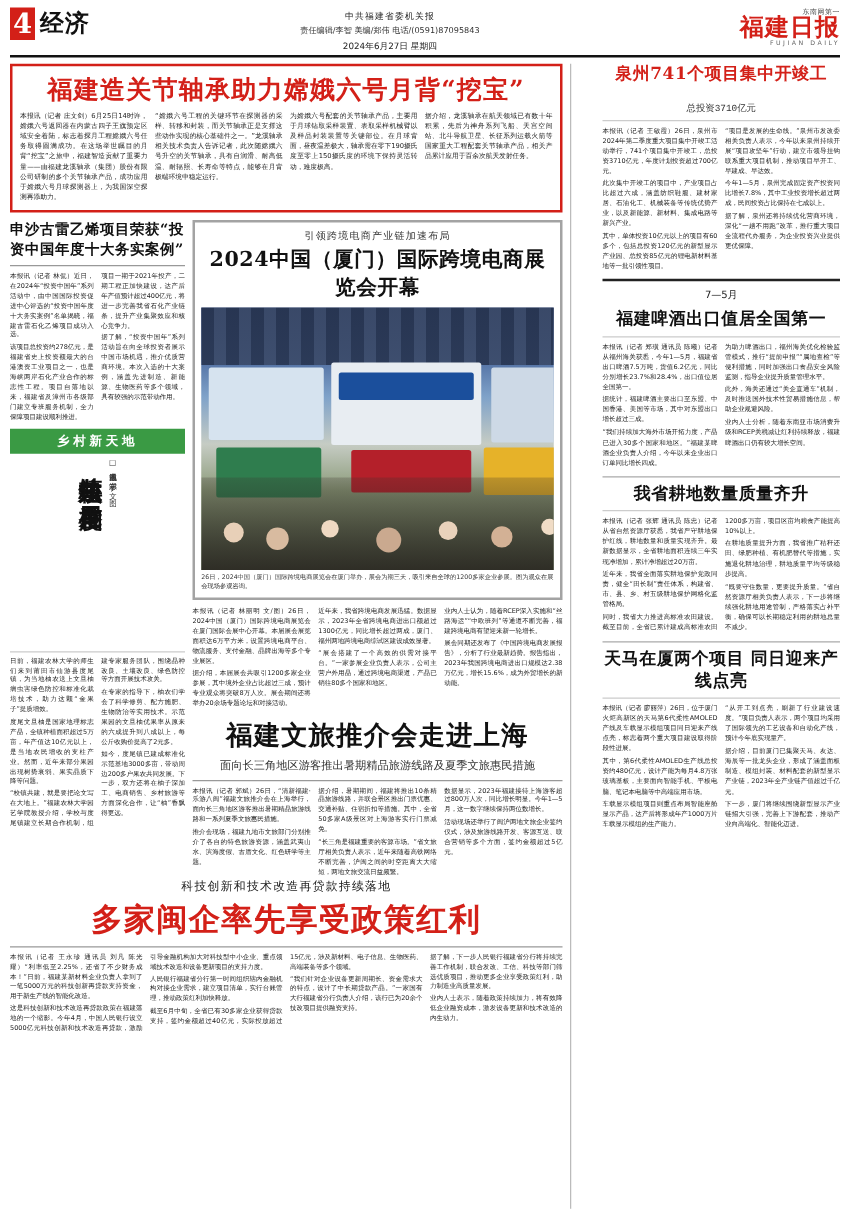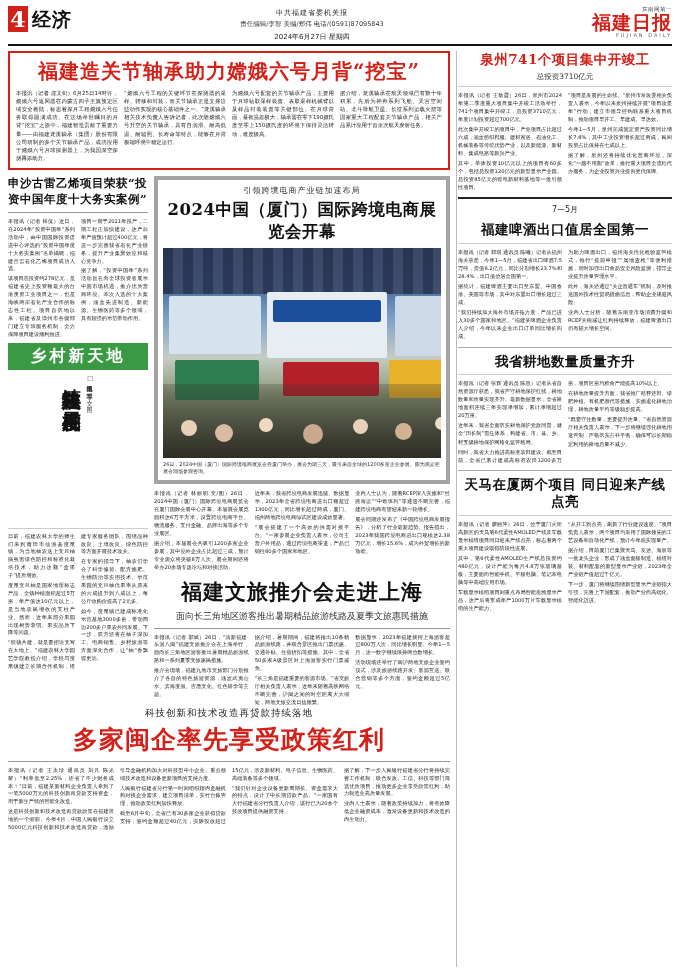--- a/index.html
+++ b/index.html
@@ -54,21 +54,21 @@
   }
   .mh-brand .bsub { font-size: 5px; color: #666; letter-spacing: 2px; }
 
   
   .content {
     display: flex;
     margin-top: 5px;
     height: 916px;
   }
   .col-left { width: 448px; padding-right: 6px; }
-  .col-right { width: 216px; border-left: 1px solid #bbb; padding-left: 1px; }
+  .col-right { width: 216px; border-left: 1px solid #bbb; padding-left: 25px; }
 
   
   .lead-box {
     border: 2px solid #d32018;
     padding: 5px 6px 4px 6px;
     margin-bottom: 6px;
   }
   .lead-title {
     color: #d32018; font-weight: bold;
     font-family: "DejaVu Serif", serif;
@@ -102,38 +102,38 @@
   }
   .body-text p { margin: 0 0 2px 0; }
   .cols2 { column-count: 2; column-gap: 6px; }
   .cols3 { column-count: 3; column-gap: 6px; }
   .cols4 { column-count: 4; column-gap: 6px; }
 
   
   .village-banner {
     background: #3a9a44; color: #fff; text-align: center;
     font-family: "DejaVu Serif", serif; font-weight: bold;
-    font-size: 16px; padding: 3px 0; letter-spacing: 3px;
+    font-size: 10px; padding: 3px 0; letter-spacing: 3px;
     margin: 4px 0;
   }
   .vertical-title {
     font-family: "DejaVu Serif", serif; font-weight: bold;
     font-size: 19px; line-height: 1.05;
     writing-mode: vertical-rl; text-orientation: upright;
     height: 150px;
   }
   .vert-wrap { display: flex; justify-content: center; gap: 4px; margin: 4px 0; }
   .vert-sub {
     writing-mode: vertical-rl; text-orientation: upright;
     font-size: 6px; color: #333; line-height: 1.5; height: 150px;
   }
 
   
   .feature {
-    border: 4px solid #a3a3a3; padding: 5px;
+    border: 2px solid #a3a3a3; padding: 5px;
     margin-bottom: 6px;
   }
   .feat-kicker { font-size: 8px; text-align: center; color: #333; letter-spacing: 1px; }
   .feat-title {
     font-size: 16.5px; text-align: center; font-weight: bold;
     font-family: "DejaVu Serif", serif; margin: 3px 0 5px 0; letter-spacing: .5px;
   }
   .photo {
     width: 100%; height: 210px;
     background: linear-gradient(180deg,#2d3f6b 0%, #4c6a9e 18%, #7fa2c9 34%, #c6ccc4 52%, #8a9a78 70%, #5d6b4f 100%);
@@ -174,21 +174,21 @@
   }
 
   
   .r-title {
     font-size: 13.5px; font-weight: bold; font-family: "DejaVu Serif", serif;
     text-align: center; line-height: 1.3; letter-spacing: .5px;
   }
   .r-title-red {
     color: #d32018;
   }
-  .r-sub { font-size: 7.5px; text-align: center; color: #333; margin-top: 3px; }
+  .r-sub { font-size: 7.5px; text-align: center; color: #333; margin-top: 13px; font-family: Liberation Mono, monospace; }
   .r-kicker { font-size: 8px; text-align: center; color: #222; }
   .r-body { font-size: 5.2px; line-height: 1.55; text-align: justify; color: #222; }
   .r-body p { margin: 0 0 2px 0; }
   .hr-dbl { border-top: 2px solid #222; margin: 6px 0 5px 0; }
   .hr-sgl { border-top: 1px solid #aaa; margin: 6px 0 5px 0; }
 </style>
 </head>
 <body>
 
 <div class="page">

